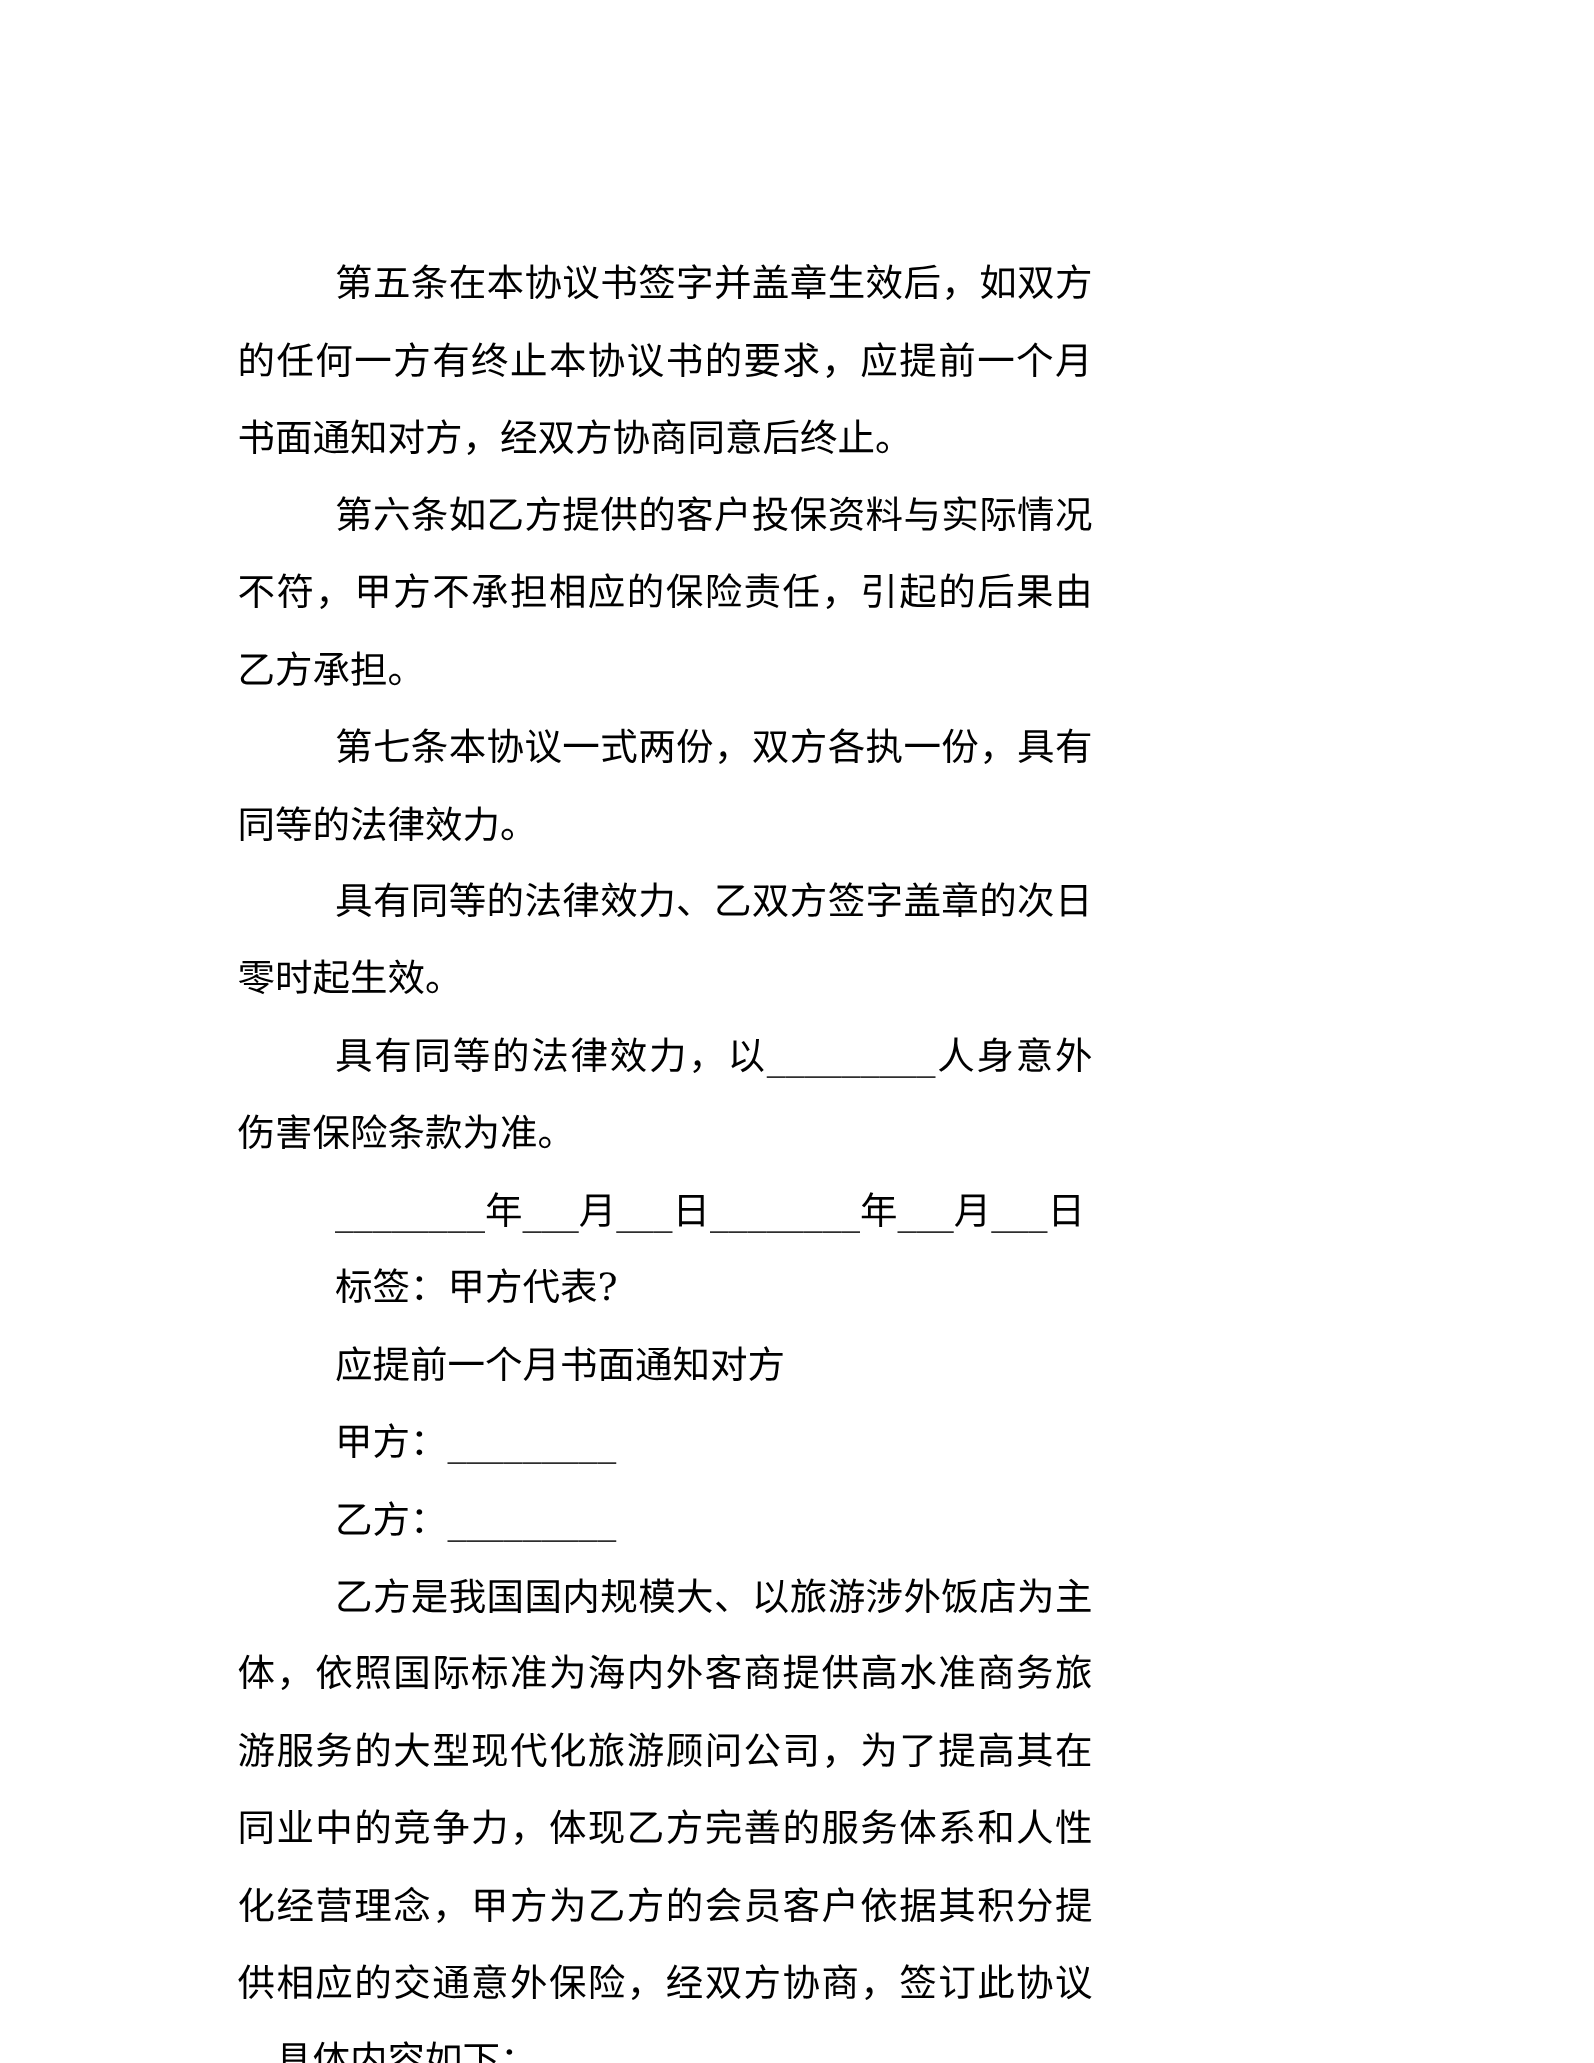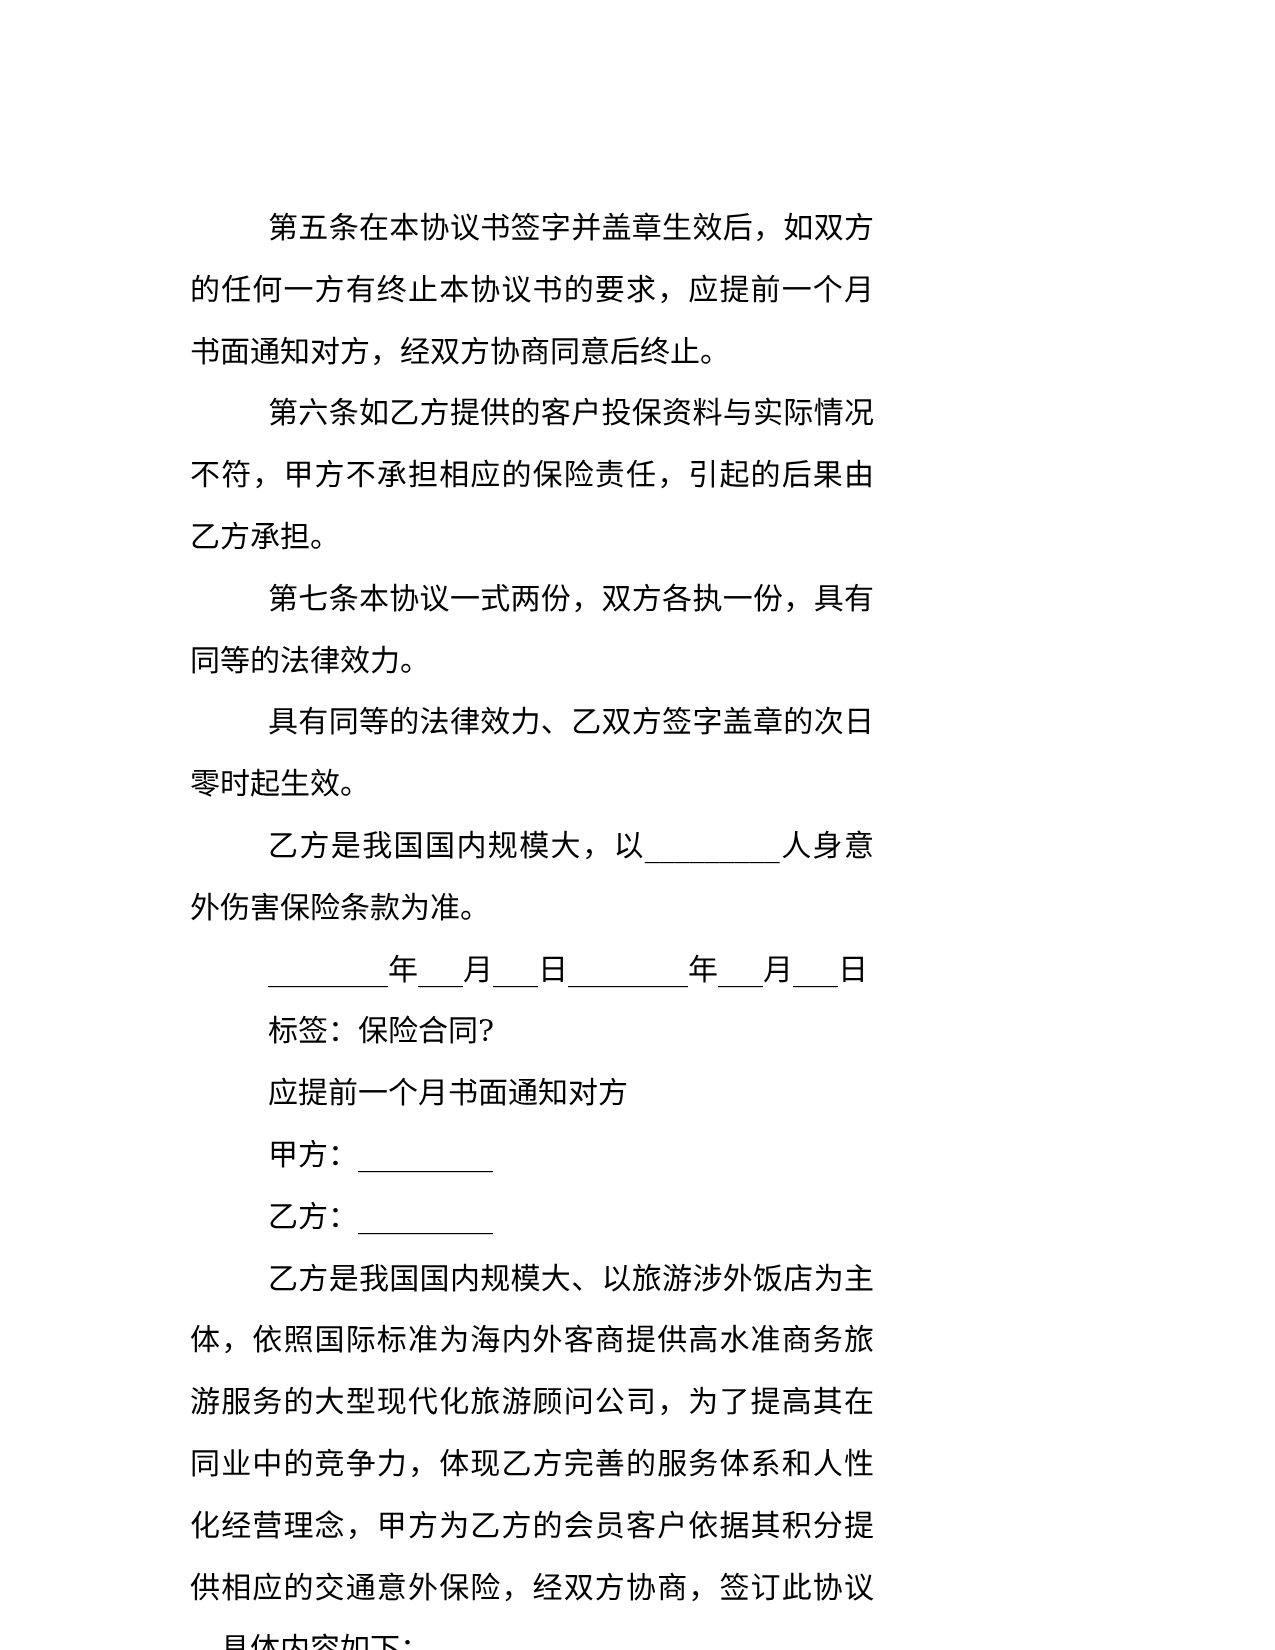--- a/index.html
+++ b/index.html
@@ -32,21 +32,21 @@
   }
 </style>
 </head>
 <body>
 
 <div class="page">
   <p>第五条在本协议书签字并盖章生效后，如双方的任何一方有终止本协议书的要求，应提前一个月书面通知对方，经双方协商同意后终止。</p>
   <p>第六条如乙方提供的客户投保资料与实际情况不符，甲方不承担相应的保险责任，引起的后果由乙方承担。</p>
   <p>第七条本协议一式两份，双方各执一份，具有同等的法律效力。</p>
   <p>具有同等的法律效力、乙双方签字盖章的次日零时起生效。</p>
-  <p>乙方是我国国内规模大，以_________人身意外伤害保险条款为准。</p>
+  <p>具有同等的法律效力，以_________人身意外伤害保险条款为准。</p>
   <p>________年___月___日________年___月___日</p>
-  <p>标签：保险合同?</p>
+  <p>标签：甲方代表?</p>
   <p>应提前一个月书面通知对方</p>
   <p>甲方：_________</p>
   <p>乙方：_________</p>
   <p>乙方是我国国内规模大、以旅游涉外饭店为主体，依照国际标准为海内外客商提供高水准商务旅游服务的大型现代化旅游顾问公司，为了提高其在同业中的竞争力，体现乙方完善的服务体系和人性化经营理念，甲方为乙方的会员客户依据其积分提供相应的交通意外保险，经双方协商，签订此协议。具体内容如下：</p>
   <p>第八条本协议自甲</p>
 </div>
 
 </body></html>

